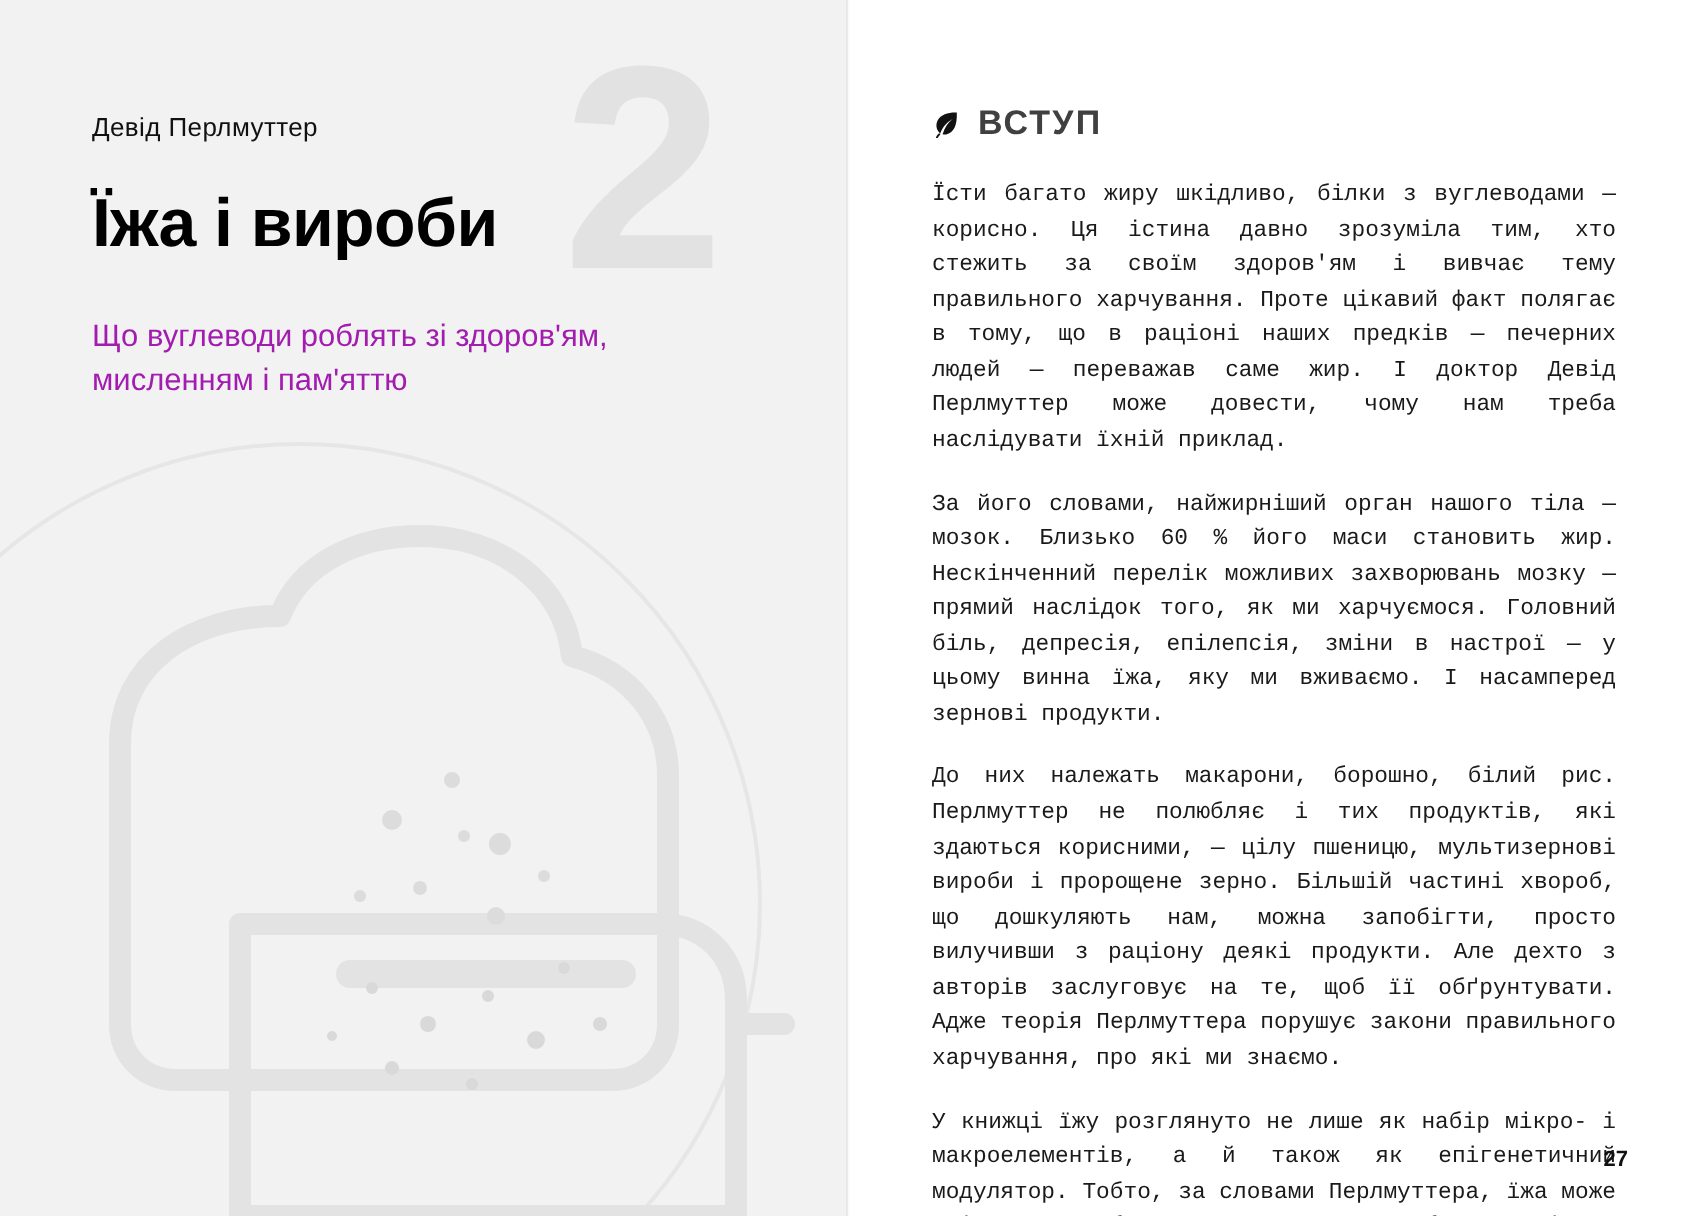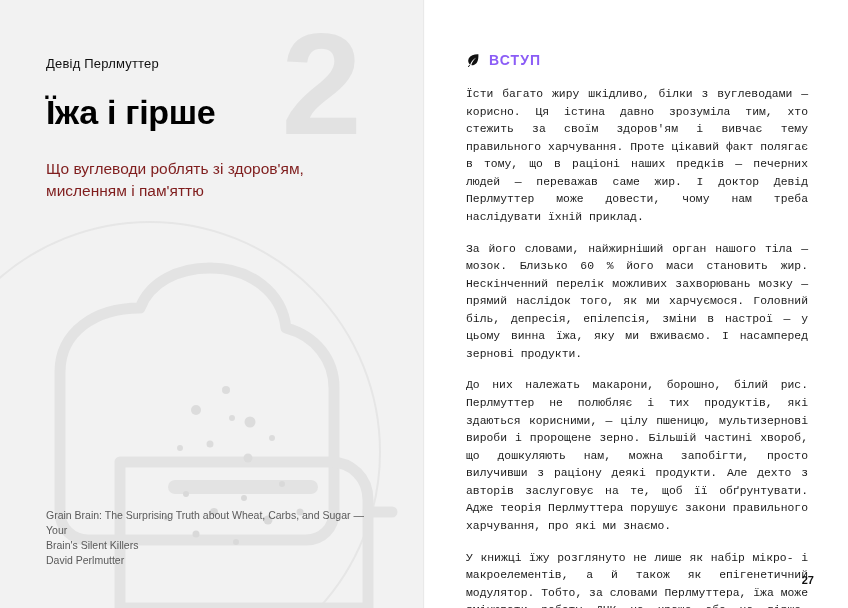--- a/index.html
+++ b/index.html
@@ -61,21 +61,21 @@
   .book-title {
     font-size: 34px;
     font-weight: 700;
     color: #000;
     margin: 0 0 26px 0;
     letter-spacing: -0.3px;
   }
   .book-subtitle {
     font-size: 15.5px;
     line-height: 1.45;
-    color: #7f1d1d;
+    color: #a21caf;
     margin: 0;
     max-width: 300px;
   }
   .orig-title {
     position: absolute;
     left: 46px;
     bottom: 40px;
     width: 330px;
     z-index: 3;
     font-size: 10.5px;
@@ -101,24 +101,24 @@
     align-items: center;
     gap: 9px;
     margin: 0 0 18px 0;
   }
   .leaf-icon {
     width: 14px;
     height: 14px;
     flex: 0 0 auto;
   }
   .section-title {
-    font-size: 14px;
+    font-size: 17px;
     font-weight: 700;
     letter-spacing: 1.1px;
-    color: #8b5cf6;
+    color: #404040;
   }
   .body-p {
     font-size: 11.4px;
     line-height: 1.54;
     color: #1a1a1a;
     margin: 0 0 14px 0;
     text-align: justify;
     hyphens: auto;
     font-family: Liberation Mono, monospace;
   }
@@ -184,29 +184,24 @@
           <circle cx="236" cy="330" r="3"></circle>
           <circle cx="282" cy="272" r="3"></circle>
           <circle cx="300" cy="300" r="3.5"></circle>
           <circle cx="166" cy="306" r="2.5"></circle>
         </g>
       </svg>
     </div>
 
     <div class="left-text">
       <p class="author-top">Девід Перлмуттер</p>
-      <h1 class="book-title">Їжа і гірше</h1>
+      <h1 class="book-title">Їжа і вироби</h1>
       <p class="book-subtitle">Що вуглеводи роблять зі здоров'ям, мисленням і пам'яттю</p>
     </div>
 
-    <div class="orig-title">
-      <span class="line">Grain Brain: The Surprising Truth about Wheat, Carbs, and Sugar — Your</span>
-      <span class="line">Brain's Silent Killers</span>
-      <span class="line">David Perlmutter</span>
-    </div>
   </div>
 
   <div class="gutter"></div>
 
   <div class="page-right">
     <div class="right-inner">
 
       <div class="section-head">
         <span class="leaf-icon">
           <svg width="14" height="14" viewBox="0 0 14 14" xmlns="http://www.w3.org/2000/svg">

